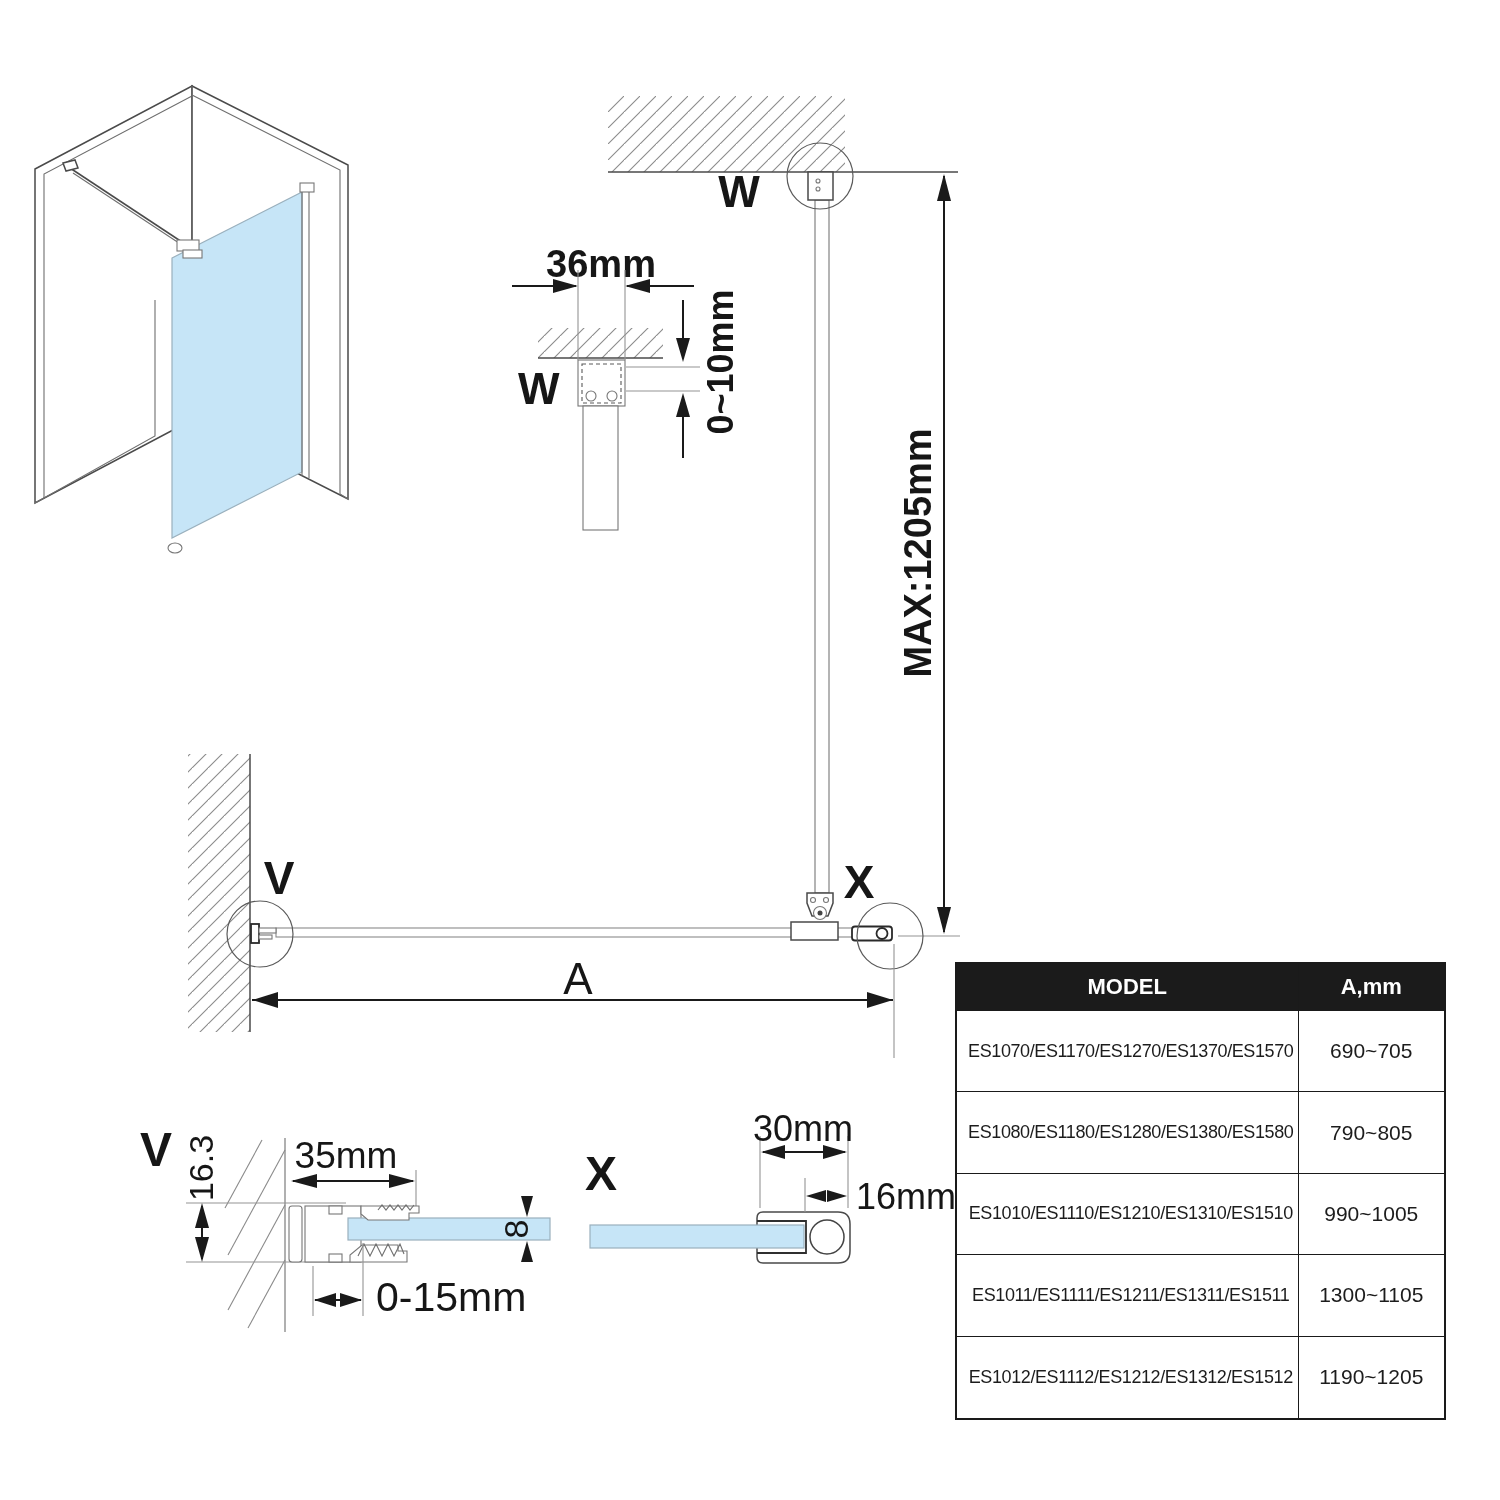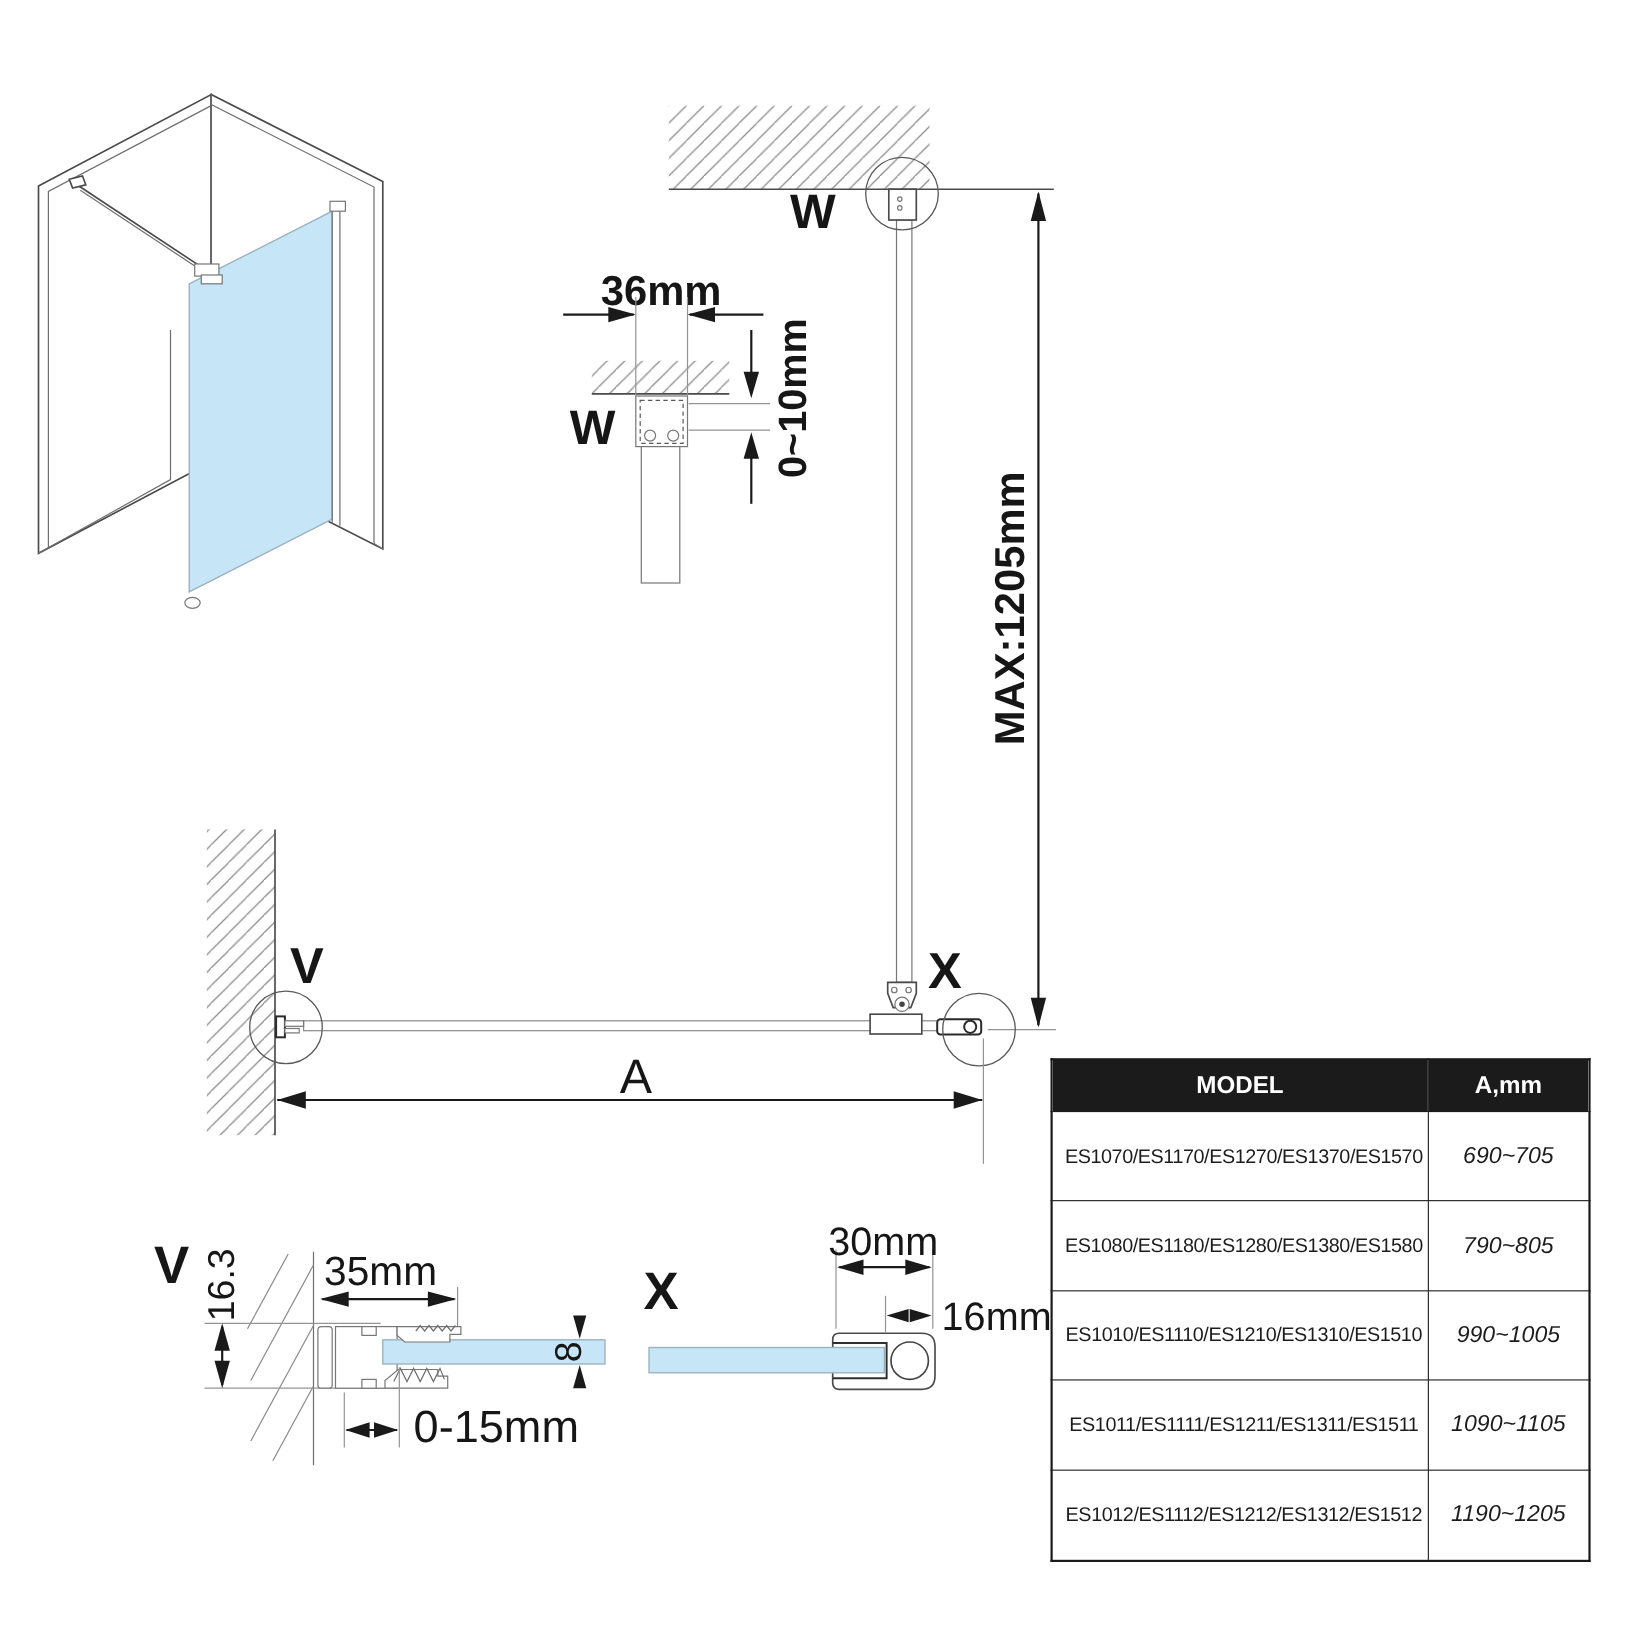--- a/index.html
+++ b/index.html
@@ -23,21 +23,21 @@
   .t-r{font-family:"Liberation Sans",sans-serif;fill:#161616;}
 
   
   #spec-table{position:absolute;left:955px;top:962px;width:489px;height:458px;}
   #spec-table table{width:100%;height:100%;border-collapse:collapse;table-layout:fixed;
       border:2px solid var(--table_border,#1a1a1a);}
   #spec-table th,#spec-table td{border:1px solid var(--table_border,#1a1a1a);overflow:hidden;white-space:nowrap;}
   #spec-table thead th{background:var(--table_header_bg,#1b1b1b);color:var(--table_header_fg,#ffffff);
       font-size:22px;font-weight:bold;height:44px;text-align:center;margin-top:23px;}
   #spec-table td.model{font-size:18px;letter-spacing:-0.4px;padding-left:8px;color:#1c1c1c;text-align:center;}
-  #spec-table td.val{font-size:21px;text-align:center;color:#1c1c1c;font-style:italic;}
+  #spec-table td.val{font-size:21px;text-align:center;color:#1c1c1c;}
   #spec-table col.c1{width:342px;}
   #spec-table col.c2{width:147px;}
 </style>
 </head>
 <body>
 
 <div id="canvas">
 
 <svg width="1500" height="1500" viewBox="0 0 1500 1500">
   <defs>
@@ -244,21 +244,21 @@
       <tr>
         <td class="model">ES1080/ES1180/ES1280/ES1380/ES1580</td>
         <td class="val">790~805</td>
       </tr>
       <tr>
         <td class="model">ES1010/ES1110/ES1210/ES1310/ES1510</td>
         <td class="val">990~1005</td>
       </tr>
       <tr>
         <td class="model">ES1011/ES1111/ES1211/ES1311/ES1511</td>
-        <td class="val">1090~1105</td>
+        <td class="val">1300~1105</td>
       </tr>
       <tr>
         <td class="model">ES1012/ES1112/ES1212/ES1312/ES1512</td>
         <td class="val">1190~1205</td>
       </tr>
     </tbody>
   </table>
 </div>
 
 </div>

